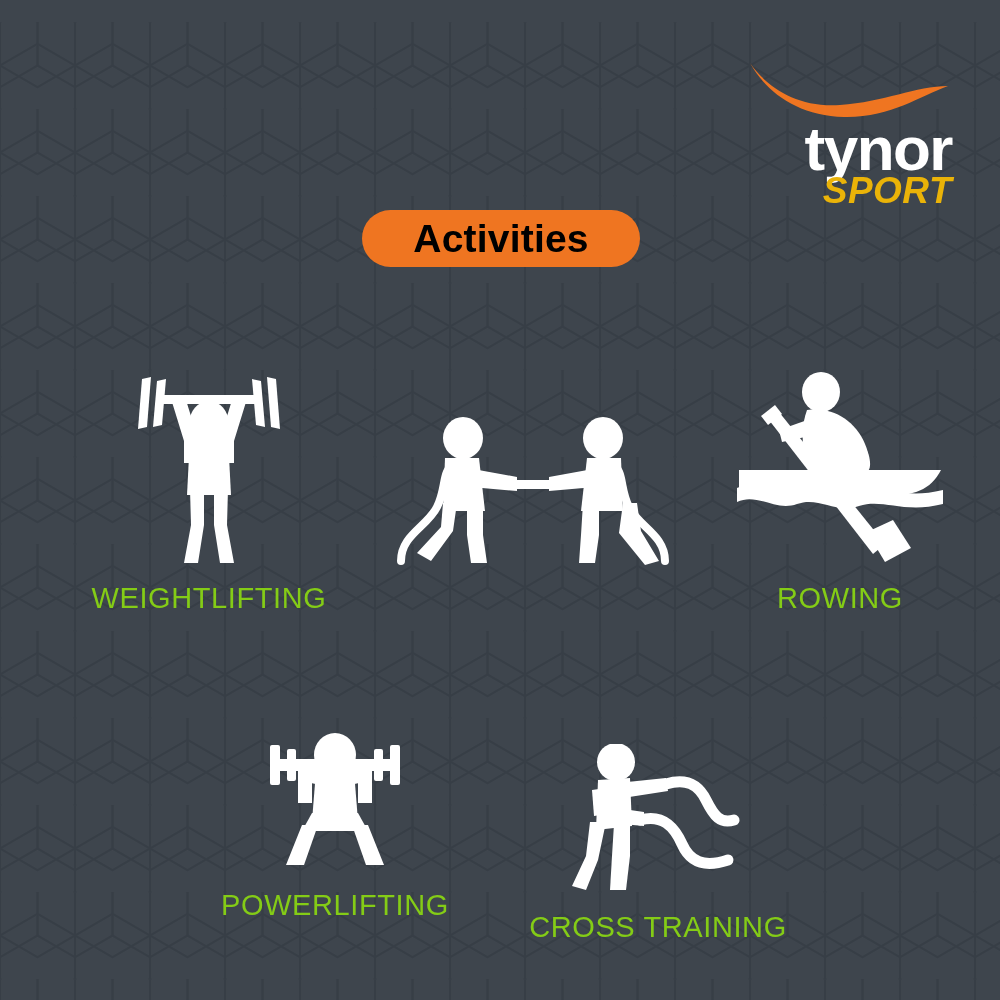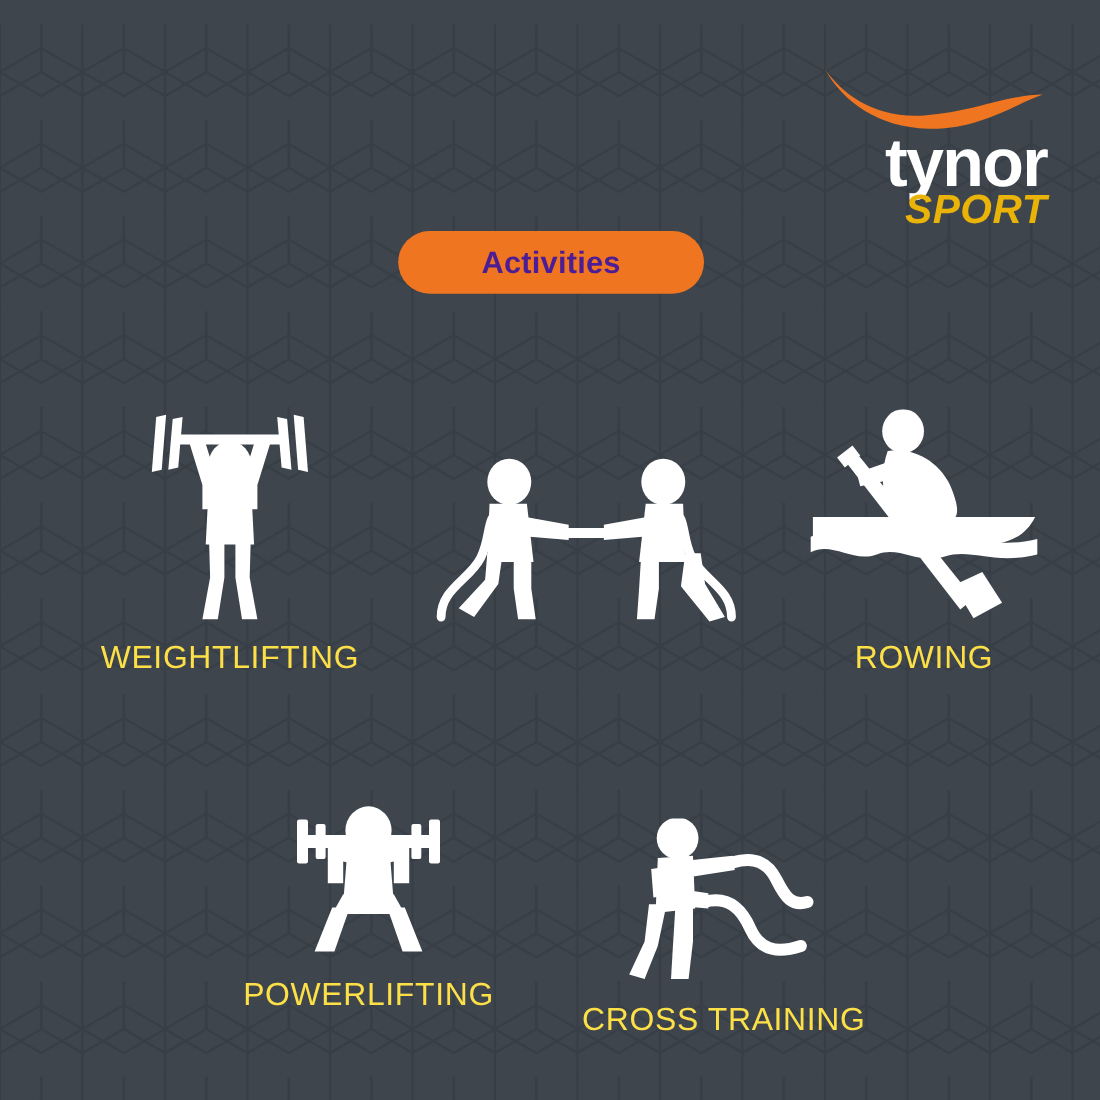--- a/index.html
+++ b/index.html
@@ -61,30 +61,30 @@
   
   #badge{
     position:absolute;
     left:362px; top:188px;
     width:278px; height:57px;
     background:#ef7521;
     border-radius:29px;
     display:flex; align-items:center; justify-content:center;
   }
   #badge-label{
-    color:#4c1d95;
-    font-size:28px;
+    color:#000000;
+    font-size:39px;
     font-weight:bold;
     letter-spacing:0.2px;
   }
   
   .activity{ position:absolute; }
   .activity-icon{ display:block; }
   .activity-label{
-    color:#fde047;
+    color:#84cc16;
     font-size:29px;
     font-weight:normal;
     letter-spacing:0.6px;
     white-space:nowrap;
     text-align:center;
     line-height:30px;
   }
   
   #act-weightlifting{ left:44px;  top:330px; width:330px; }
   #act-tugofwar    { left:378px; top:330px; width:310px; }

